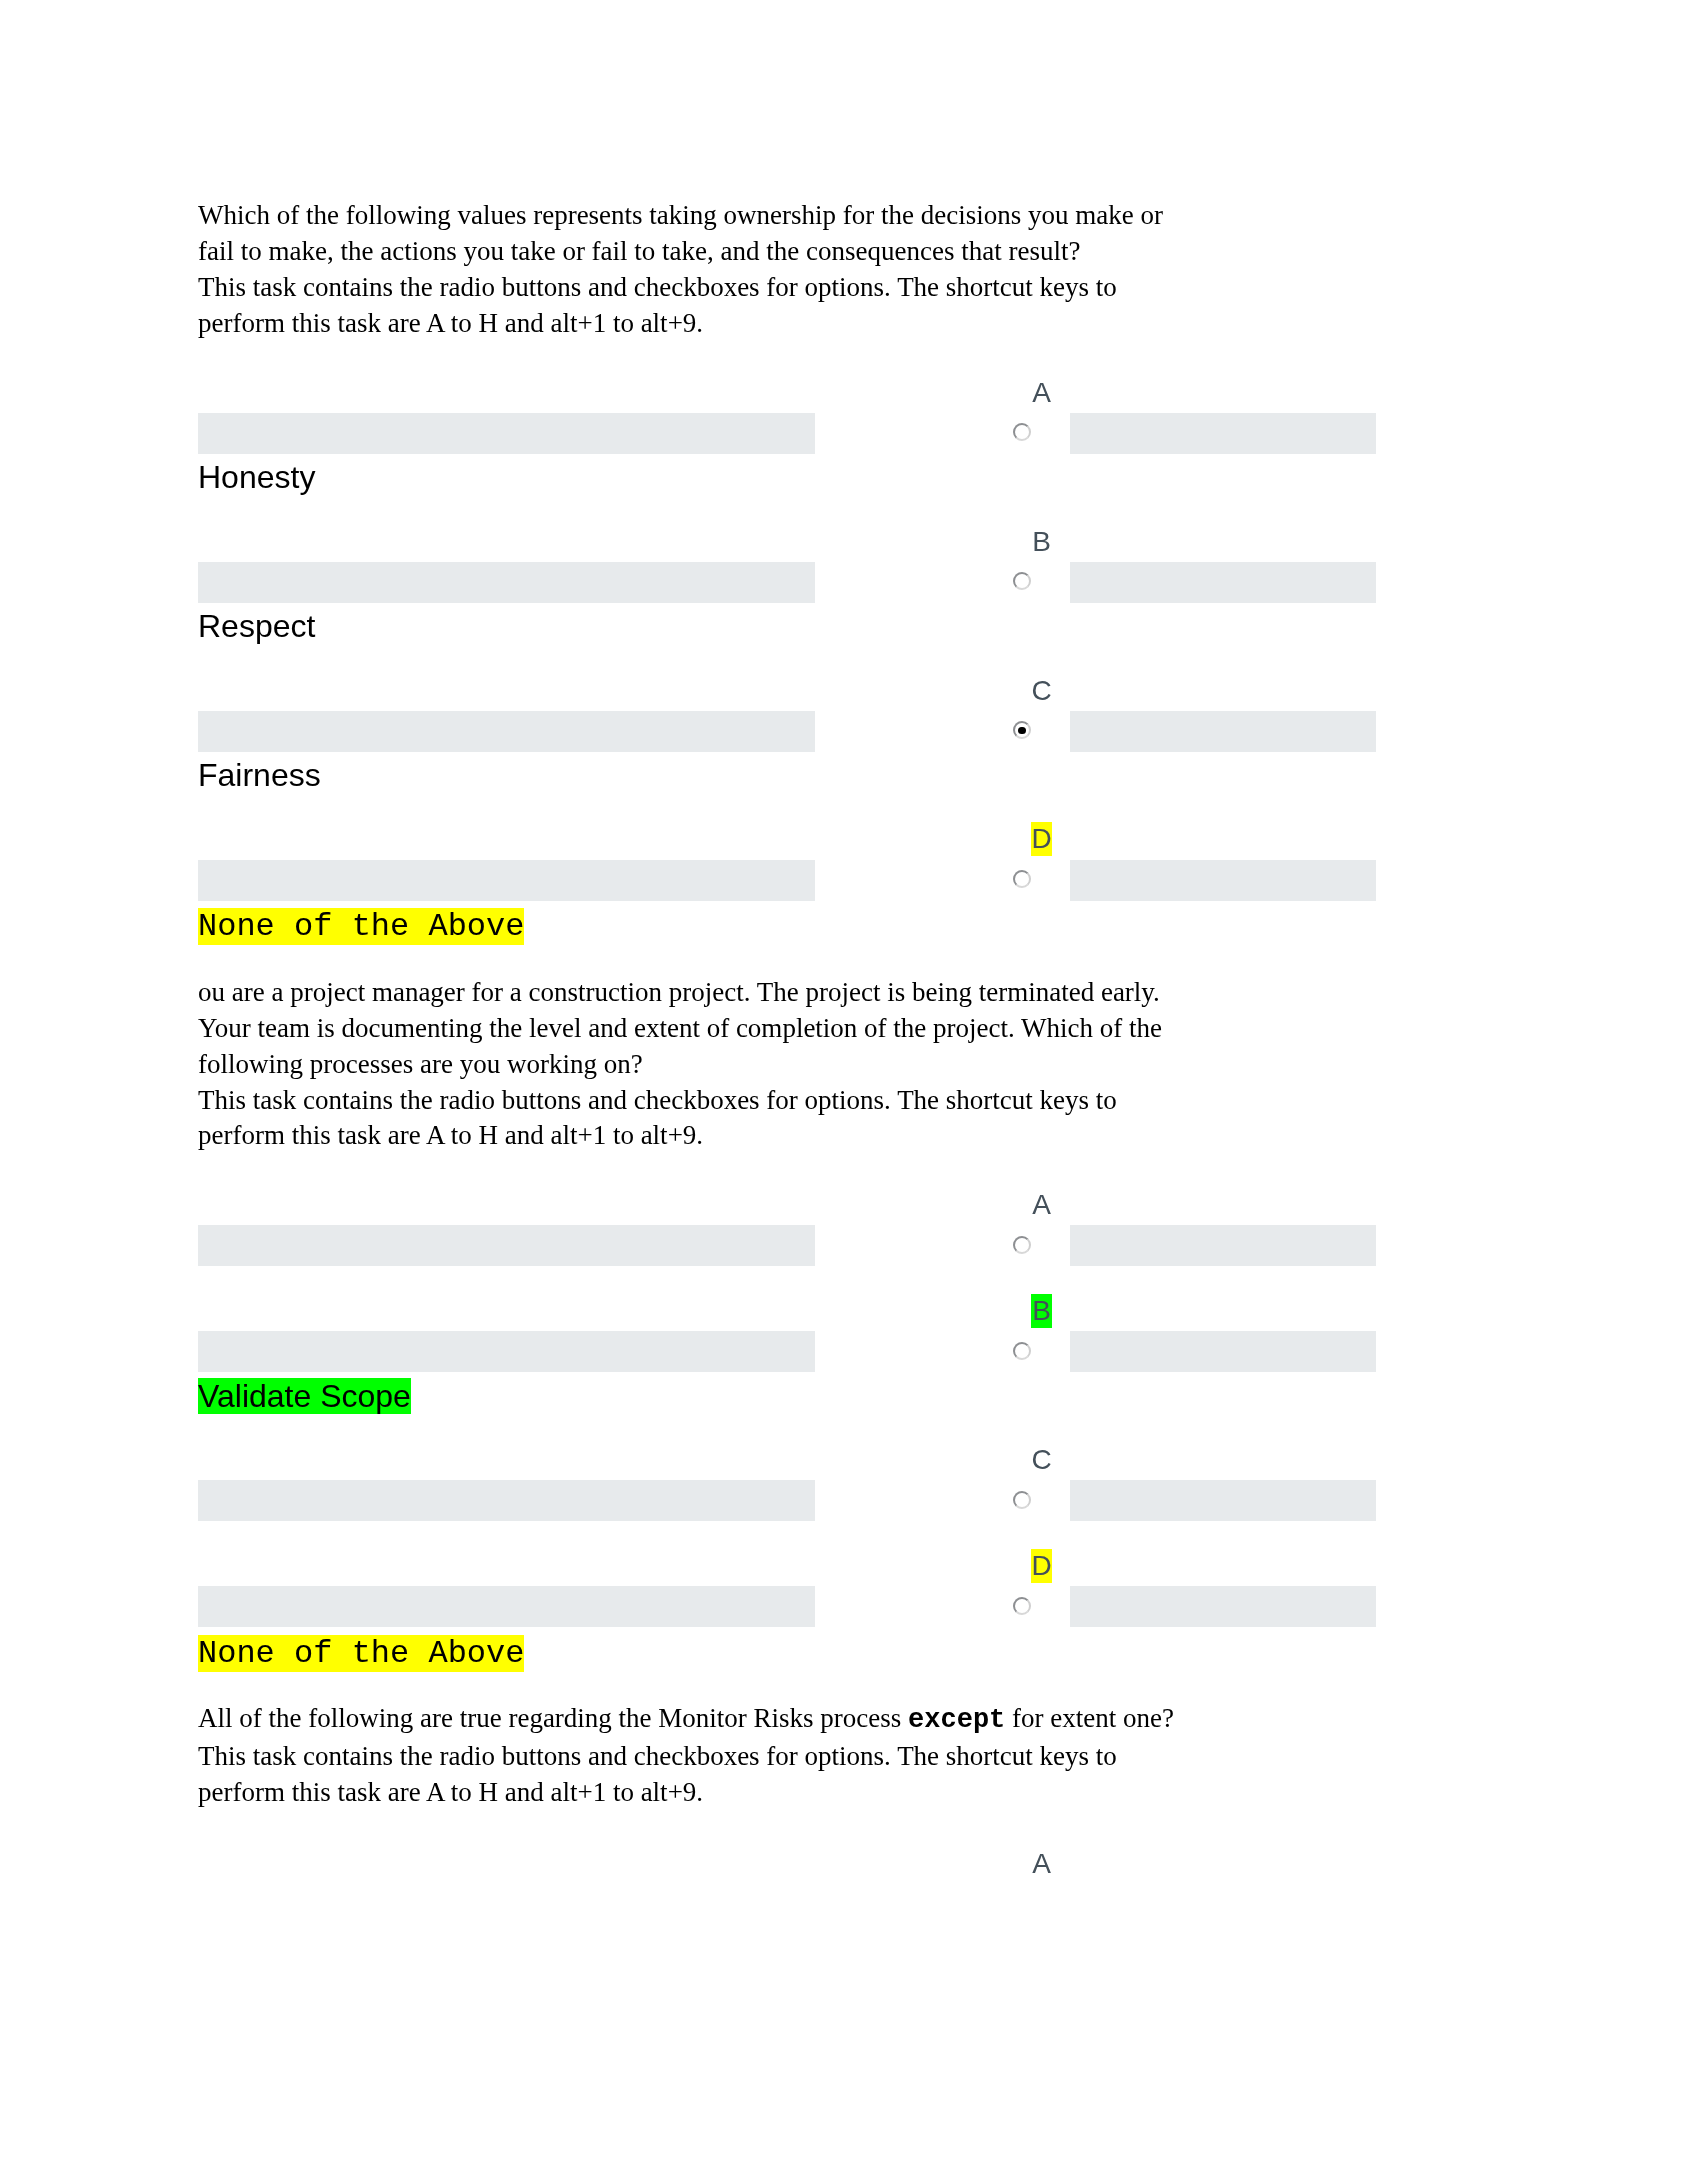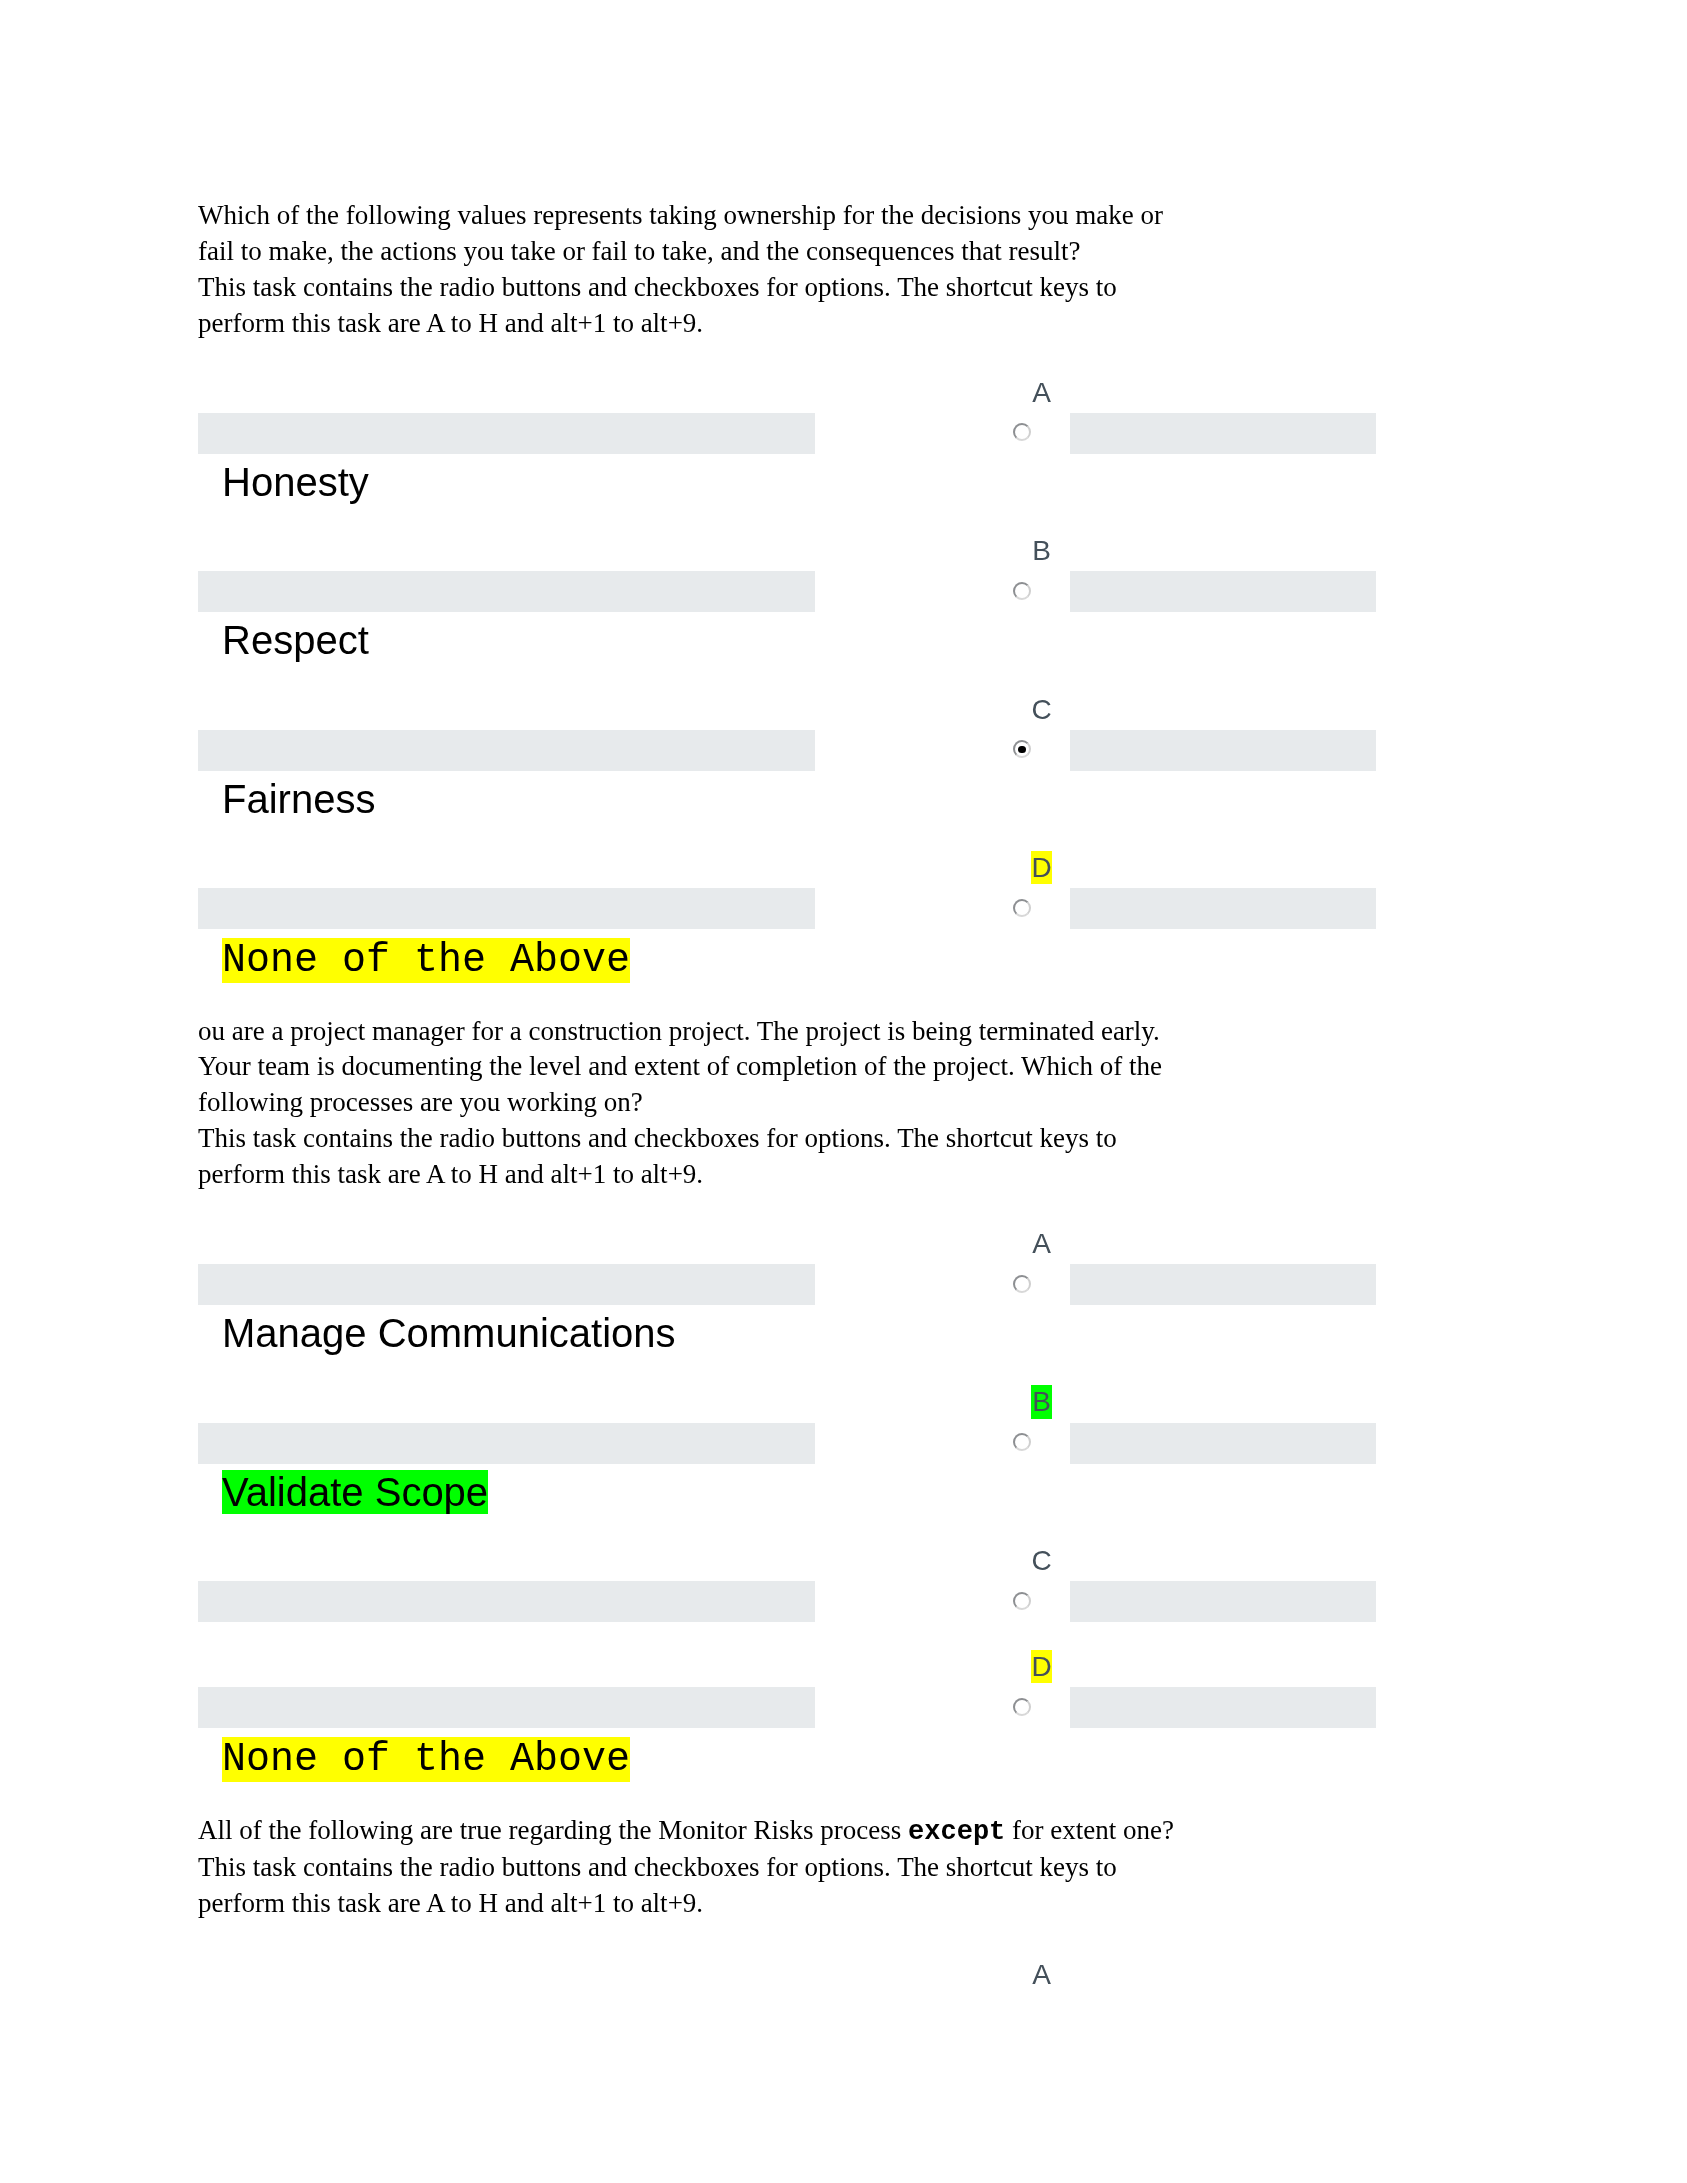--- a/index.html
+++ b/index.html
@@ -119,26 +119,25 @@
     width: 7.3px;
     height: 7.3px;
     margin-left: -3.6px;
     margin-top: -3.6px;
     border-radius: 50%;
     background: #000000;
   }
 
   .opt-label {
     font-family: "Liberation Sans", sans-serif;
-    font-size: 40px;
+    font-size: 32px;
     line-height: 1.18;
     color: #000000;
     margin-top: 5.3px;
     display: block;
-    margin-left: 24px;
   }
   .opt-label span.hl-yellow {
     background: #ffff00;
     font-family: Liberation Mono, monospace;
   }
   .opt-label span.hl-green {
     background: #00ff00;
   }
 
   .gap-after-options { height: 29px; }
@@ -230,21 +229,20 @@
         <div class="letter-row">
           <div class="letter"><span>A</span></div>
         </div>
         <div class="bar-row">
           <div class="bar-left"></div>
           <div class="radio-cell">
             <div class="radio"></div>
           </div>
           <div class="bar-right"></div>
         </div>
-        <span class="opt-label"><span>Manage Communications</span></span>
       </div>
 
       <div class="option">
         <div class="letter-row">
           <div class="letter"><span class="hl-green">B</span></div>
         </div>
         <div class="bar-row">
           <div class="bar-left"></div>
           <div class="radio-cell">
             <div class="radio"></div>

